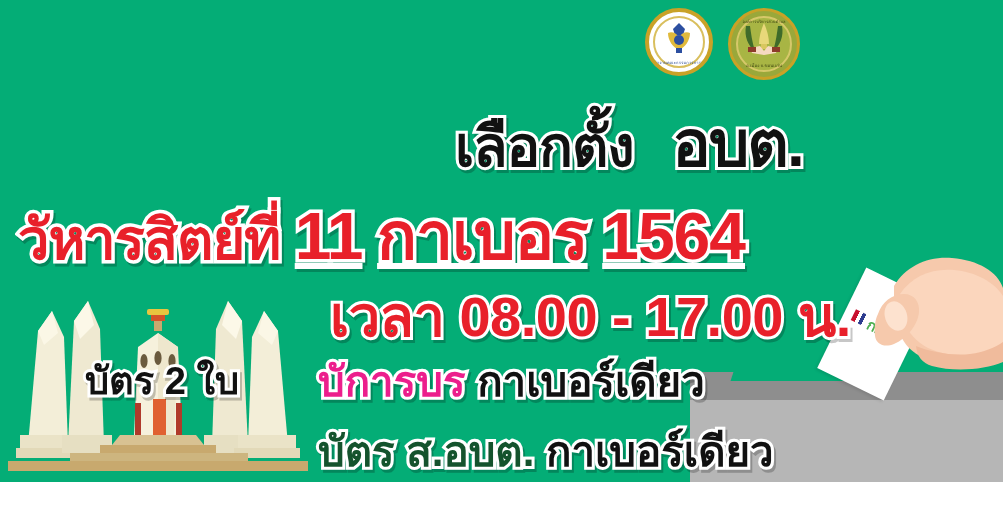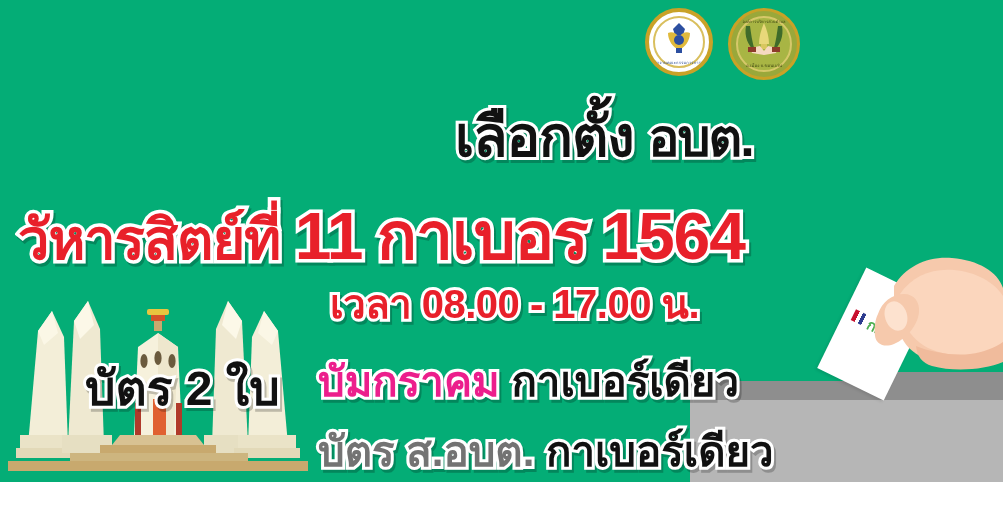--- a/index.html
+++ b/index.html
@@ -149,69 +149,71 @@
 
   .t-headline{
     left:455px; top:92px;
     font-size:56px;
     color:#111111;
     -webkit-text-stroke:6px #ffffff;
     paint-order:stroke fill;
     letter-spacing:-1px;
   }
   .t-headline .big{
-    font-size:52px;
+    font-size:64px;
     letter-spacing:-2px;
+    margin-left:24px;
   }
 
   .t-date{
     left:18px; top:183px;
     font-size:56px;
     color:#e8202a;
     -webkit-text-stroke:7px #ffffff;
     paint-order:stroke fill;
     letter-spacing:-1px;
   }
   .t-date .num{
     font-size:66px;
+    text-decoration:underline;
   }
 
   .t-time{
     left:330px; top:272px;
-    font-size:40px;
+    font-size:56px;
     color:#e8202a;
     -webkit-text-stroke:6px #ffffff;
     paint-order:stroke fill;
     letter-spacing:-.5px;
   }
 
   .t-two-ballots{
     left:85px; top:350px;
-    font-size:48px;
+    font-size:38px;
     color:#111111;
     -webkit-text-stroke:6px #ffffff;
     paint-order:stroke fill;
   }
 
   .t-mayor{
     left:318px; top:348px;
     font-size:42px;
     -webkit-text-stroke:6px #ffffff;
     paint-order:stroke fill;
   }
   .t-mayor .pink{ color:#ec1e8c; }
   .t-mayor .dark{ color:#111111; }
 
   .t-council{
     left:318px; top:418px;
     font-size:42px;
     -webkit-text-stroke:6px #ffffff;
     paint-order:stroke fill;
   }
-  .t-council .green{ color:#737373; }
+  .t-council .green{ color:#14532d; }
   .t-council .dark{ color:#111111; }
 
   .shadowed{ filter:drop-shadow(2px 3px 0 rgba(0,0,0,.22)); }
 </style>
 </head>
 <body>
 
 <div id="banner">
 
   <div class="green-field"></div>
@@ -324,21 +326,21 @@
 
   <div class="tline t-date shadowed">
     <span>วัหารสิตย์ที่</span><span>&nbsp;</span><span class="num">11</span><span>&nbsp;</span><span class="num">กาเบอร</span><span>&nbsp;</span><span class="num">1564</span>
   </div>
 
   <div class="tline t-time shadowed">เวลา 08.00 - 17.00 น.</div>
 
   <div class="tline t-two-ballots shadowed">บัตร 2 ใบ</div>
 
   <div class="tline t-mayor shadowed">
-    <span class="pink">บัมกราคม</span><span>&nbsp;</span><span class="dark">กาเบอร์เดียว</span>
+    <span class="pink">บัการบร</span><span>&nbsp;</span><span class="dark">กาเบอร์เดียว</span>
   </div>
 
   <div class="tline t-council shadowed">
     <span class="green">บัตร ส.อบต.</span><span>&nbsp;</span><span class="dark">กาเบอร์เดียว</span>
   </div>
 
   <div class="white-strip"></div>
 
 </div>
 

